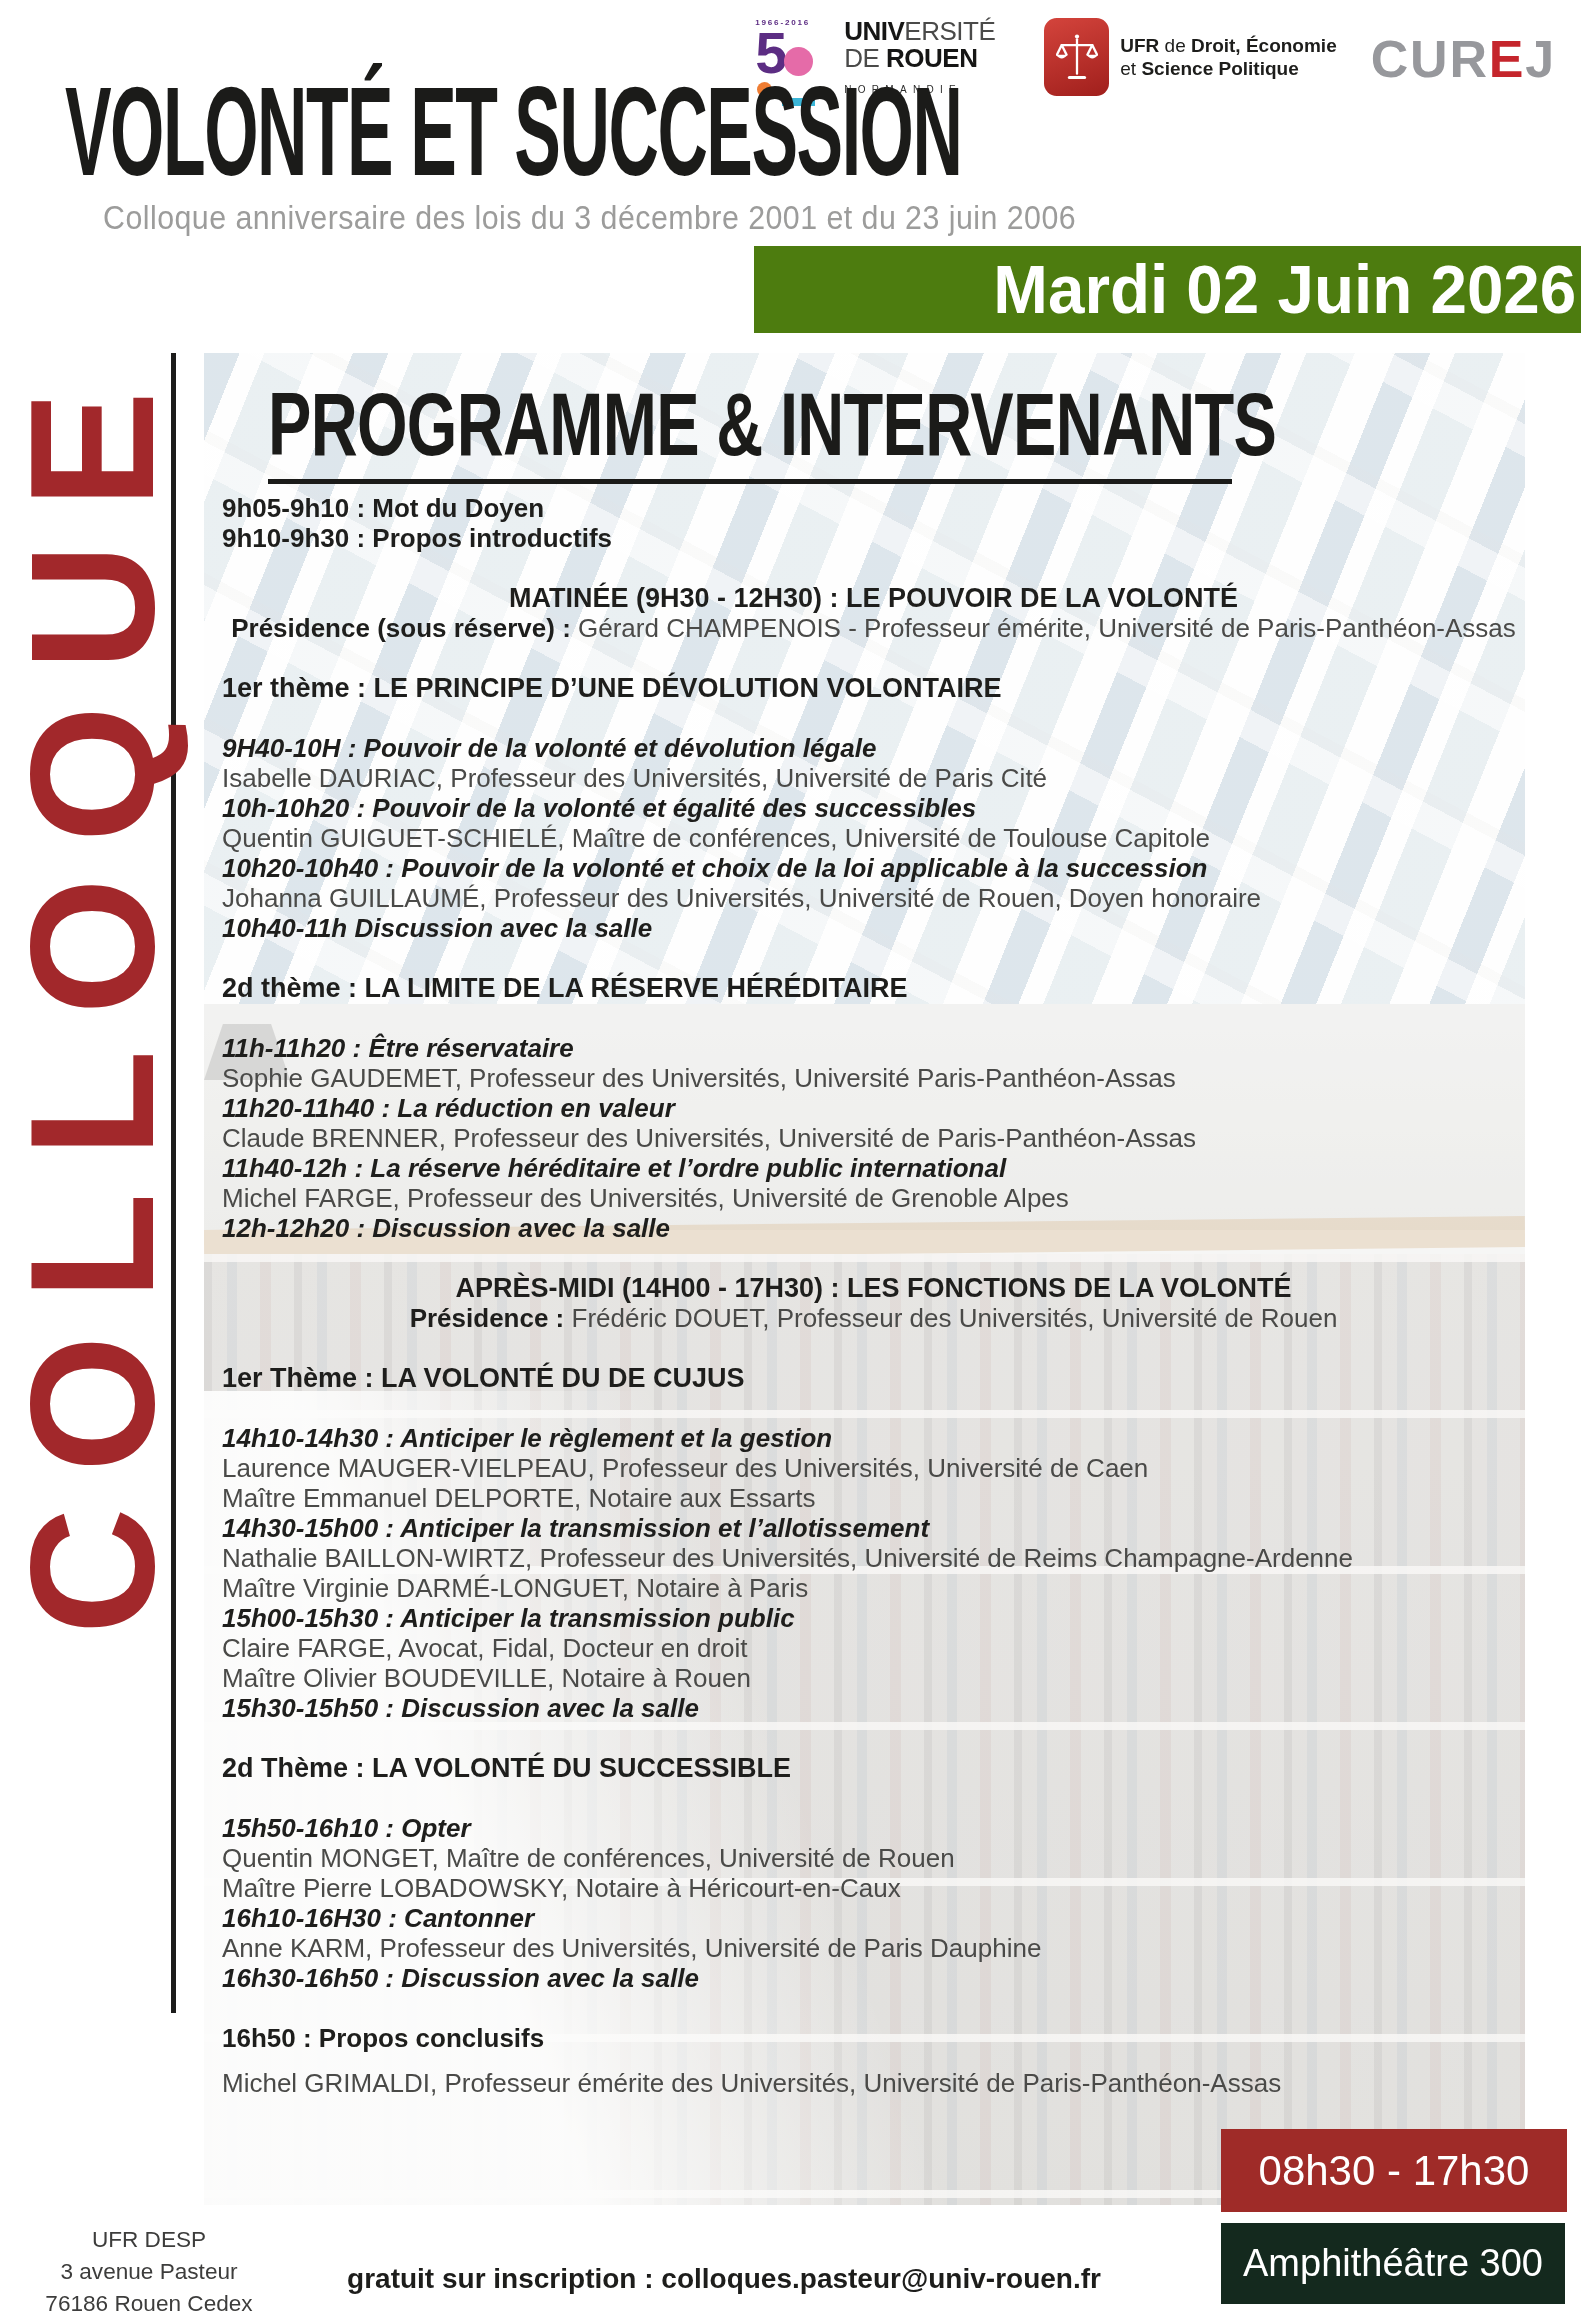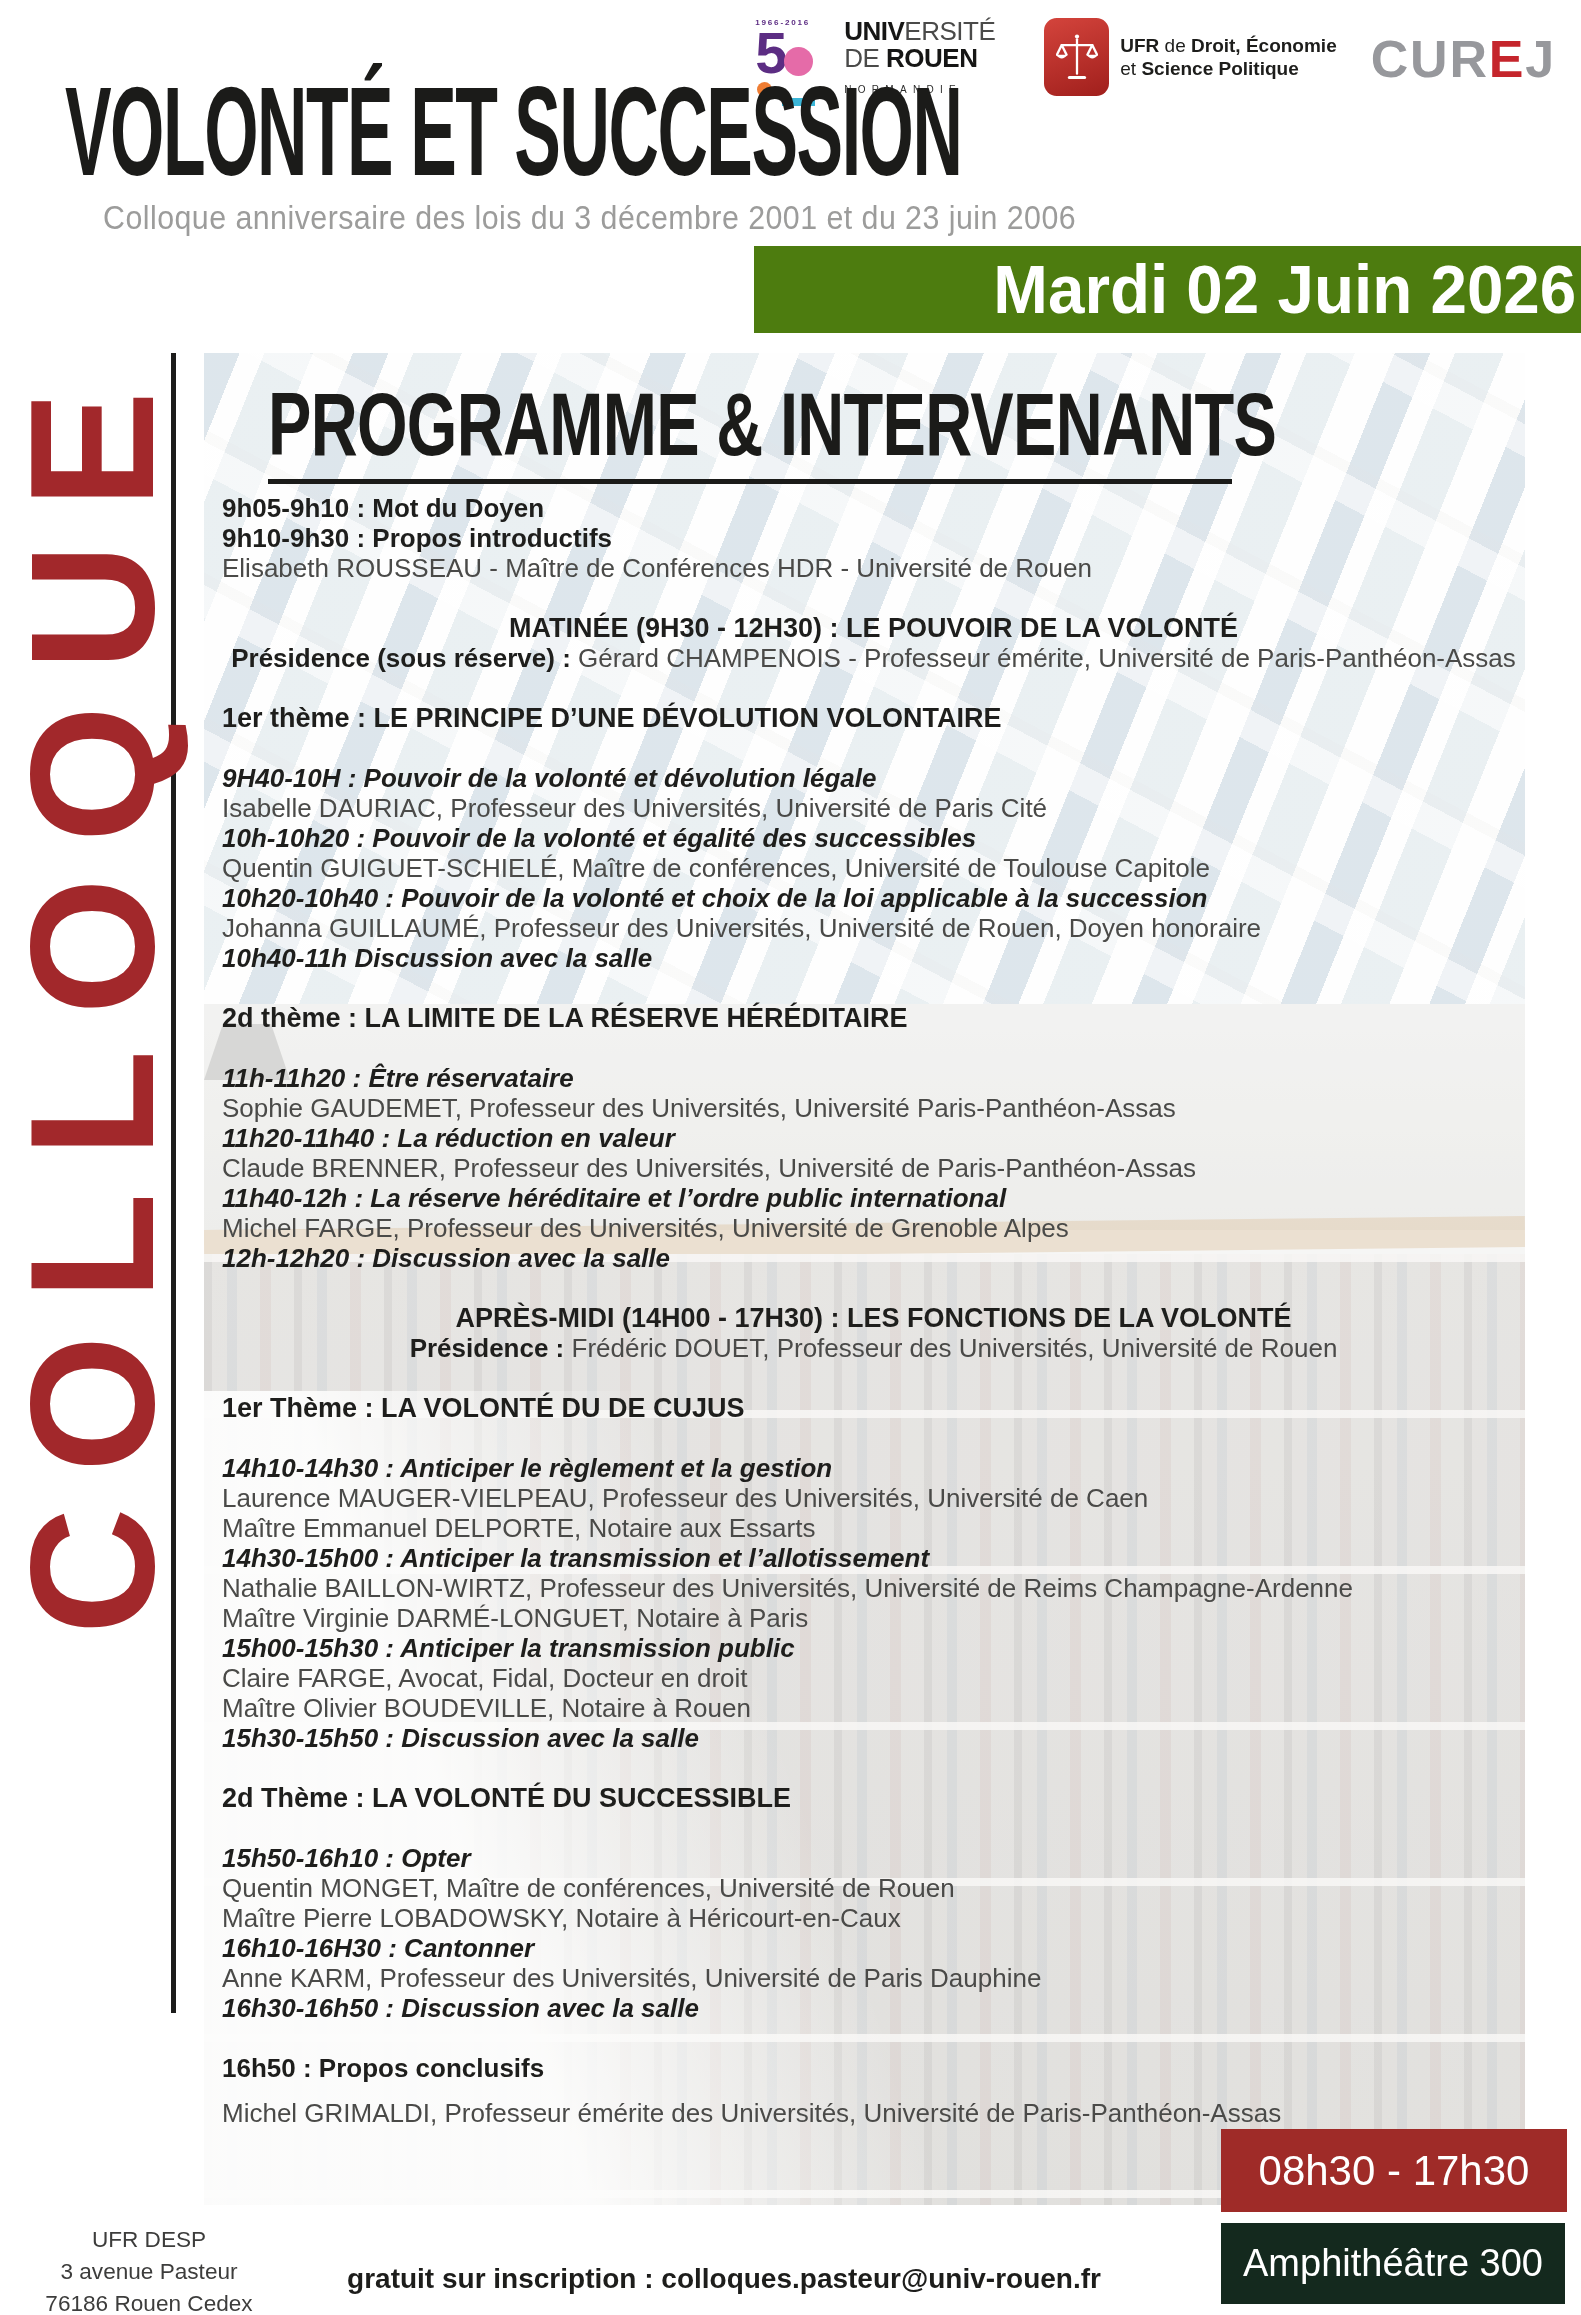--- a/index.html
+++ b/index.html
@@ -162,21 +162,20 @@
   </div>
 
   <div class="vline"></div>
   <div class="colloque">COLLOQUE</div>
 
   <div class="prog-heading"><span class="cx">PROGRAMME &amp; INTERVENANTS</span></div>
   <div class="prog-underline"></div>
   <div class="program">
       <div class="ln b">9h05-9h10 : Mot du Doyen</div>
       <div class="ln b">9h10-9h30 : Propos introductifs</div>
-      <div class="ln r">Elisabeth ROUSSEAU - Maître de Conférences HDR - Université de Rouen</div>
       <div class="sp"></div>
       <div class="ln cb">MATINÉE (9H30 - 12H30) : LE POUVOIR DE LA VOLONTÉ</div>
       <div class="ln cm"><b>Présidence (sous réserve) :</b> Gérard CHAMPENOIS - Professeur émérite, Université de Paris-Panthéon-Assas</div>
       <div class="sp"></div>
       <div class="ln th">1er thème : LE PRINCIPE D’UNE DÉVOLUTION VOLONTAIRE</div>
       <div class="sp"></div>
       <div class="ln bi">9H40-10H : Pouvoir de la volonté et dévolution légale</div>
       <div class="ln r">Isabelle DAURIAC, Professeur des Universités, Université de Paris Cité</div>
       <div class="ln bi">10h-10h20 : Pouvoir de la volonté et égalité des successibles</div>
       <div class="ln r">Quentin GUIGUET-SCHIELÉ, Maître de conférences, Université de Toulouse Capitole</div>

